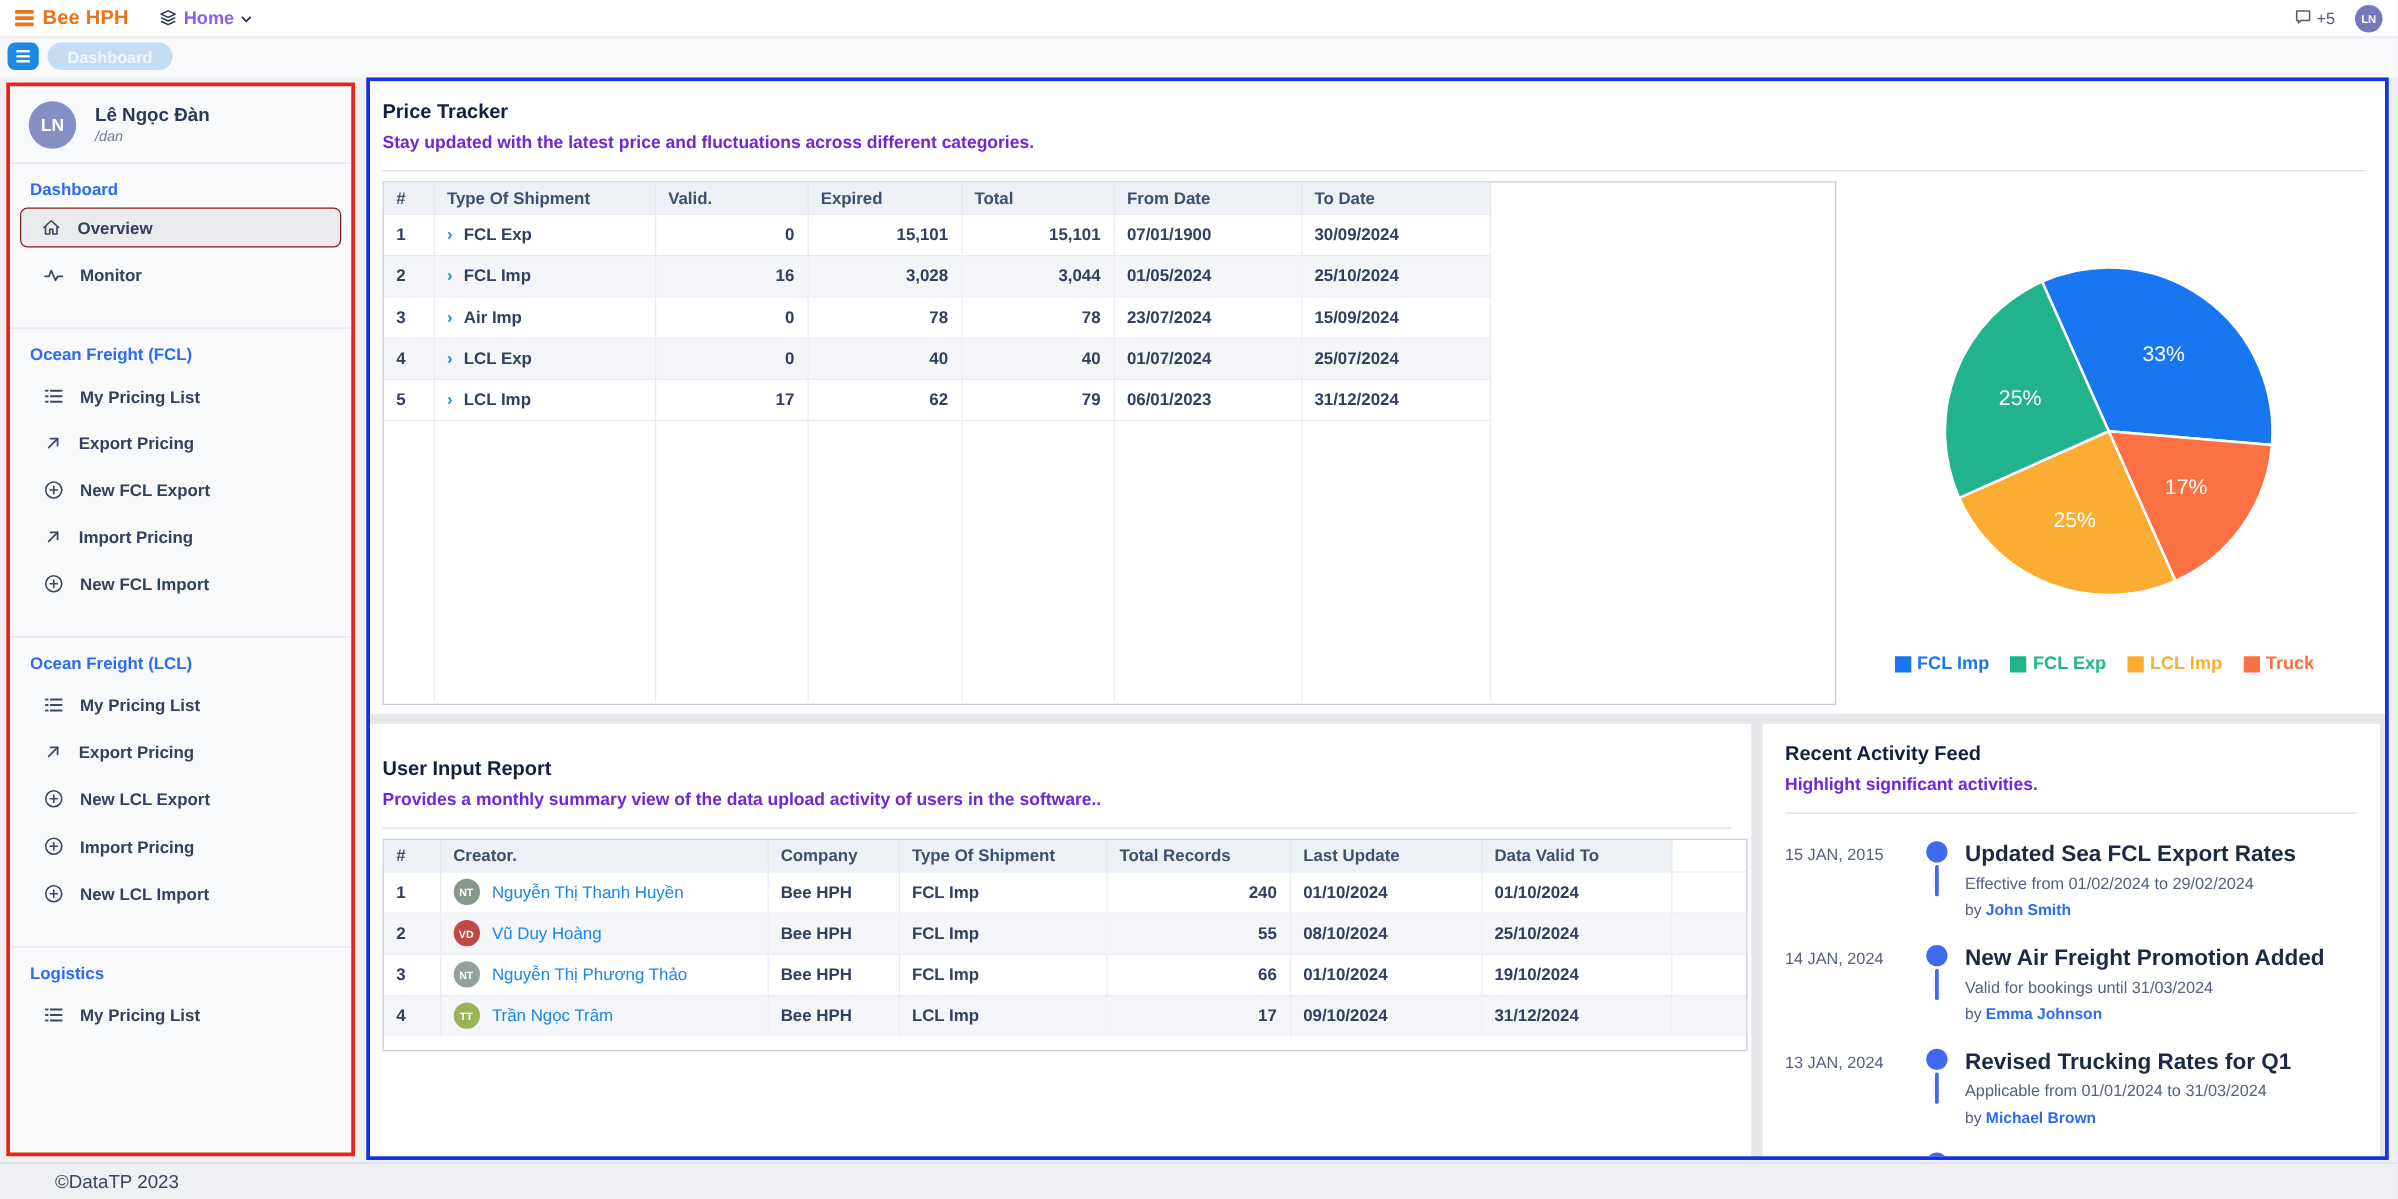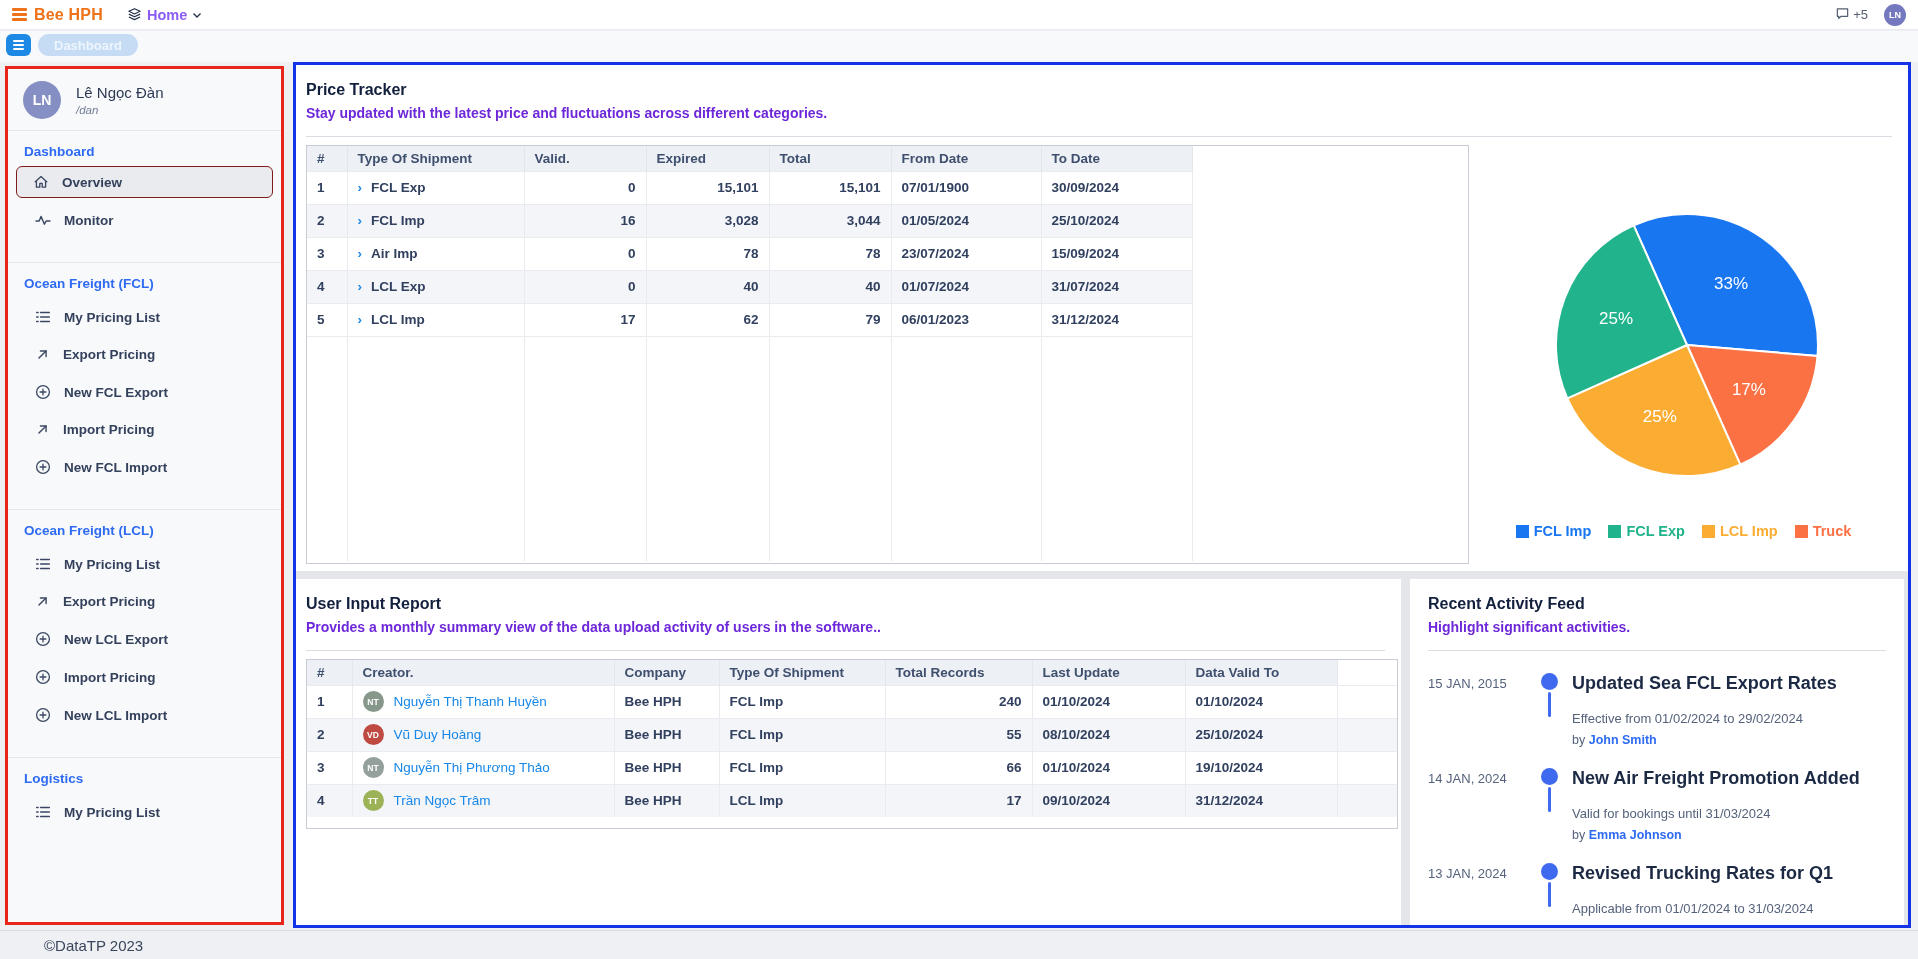--- a/index.html
+++ b/index.html
@@ -23,21 +23,21 @@
   .subbar { position:absolute; top:31px; left:0; width:1918px; height:31px; background:#f8f9fb; }
   .chiprow { position:absolute; top:34px; left:6px; display:flex; align-items:center; gap:7px; }
   .menu-btn { width:25px; height:22px; border-radius:6px; background:#1e88e5; display:flex; flex-direction:column; gap:2px; align-items:center; justify-content:center; cursor:pointer; }
   .menu-btn i { display:block; width:11px; height:2px; background:#fff; border-radius:1px; }
   .chip { height:22px; border-radius:11px; background:#c6dcf4; color:#edf5fd; font-weight:bold; font-size:13px; display:flex; align-items:center; padding:0 16px; }
 
   
   .sidebar { position:absolute; left:5px; top:66px; width:279px; height:859px; background:#f8f9fb; border:3px solid #e8251b; overflow:hidden; }
   .profile { display:flex; align-items:center; gap:15px; padding:12px 14px 11px 15px; }
   .avatar-lg { width:38px; height:38px; border-radius:50%; background:#858fc3; color:#fff; font-weight:bold; font-size:14px; display:flex; align-items:center; justify-content:center; flex:none; }
-  .pname { font-size:15px; font-weight:normal; color:#2c3a54; }
+  .pname { font-size:15px; font-weight:bold; color:#2c3a54; }
   .phandle { font-size:11.5px; font-style:italic; color:#707c93; margin-top:3px; }
   .sdivider { border-top:1px solid #e4e6ea; }
   .ssection { padding:13px 0 23px; }
   .shead { color:#2e6bf2; font-weight:bold; font-size:13.5px; padding:0 16px; margin-bottom:7px; }
   .sitem { display:flex; align-items:center; gap:13px; padding:11px 10px 11px 27px; color:#34415c; font-weight:bold; font-size:13.5px; cursor:pointer; }
   .sicon { display:flex; color:#3b4863; }
   .sicon svg { display:block; }
   .sitem.active { margin:3px 8px; padding:7px 10px 7px 16px; background:#e9ebef; border:1px solid #7f1d1d; border-radius:6px; }
 
   
@@ -56,35 +56,35 @@
   td.num { text-align:right; }
   td .chev { color:#1e88e5; margin-right:9px; font-weight:bold; }
   td.filler, th.filler { background:#fff; border-right:none; }
 
   .pie-svg { position:absolute; left:1255px; top:144px; }
   .legend { position:absolute; left:1100px; top:458px; width:575px; display:flex; justify-content:center; gap:17px; }
   .litem { display:flex; align-items:center; gap:5px; font-size:14.5px; font-weight:bold; }
   .lsq { width:13px; height:13px; flex:none; }
 
   .bottom-row { display:flex; gap:9px; height:346px; flex:none; }
-  .ui-card { width:1105px; padding:16px 16px 0 10px; overflow:hidden; }
+  .ui-card { width:1105px; padding:28px 16px 0 10px; overflow:hidden; }
   .ui-tablewrap { width:1092px; height:170px; border:1px solid #c8ccd4; margin-top:8px; overflow:hidden; }
   .creator-cell { display:flex; align-items:center; gap:10px; }
   .cav { width:21px; height:21px; border-radius:50%; color:#fff; font-size:8.5px; font-weight:bold; display:flex; align-items:center; justify-content:center; flex:none; }
   .clink { color:#1787e8; font-weight:normal; cursor:pointer;text-align:right; }
 
   .af-card { width:494px; padding:16px 18px 0; overflow:hidden; }
   .af-list { margin-top:22px; }
   .af-entry { display:flex; margin-bottom:21px; }
   .af-date { width:98px; flex:none; font-size:13px; color:#55627c; padding-top:3px; }
   .af-time { width:46px; flex:none; display:flex; flex-direction:column; align-items:center; }
   .af-dot { width:17px; height:17px; border-radius:50%; background:#3f6af0; }
   .af-stem { width:3px; height:25px; background:#3f6af0; margin-top:2px; border-radius:2px; }
   .af-title { font-size:18px; font-weight:bold; color:#1c2944; }
-  .af-desc { font-size:13px; color:#55627c; margin-top:17px; }
+  .af-desc { font-size:13px; color:#55627c; margin-top:5px; }
   .af-by { font-size:12.5px; color:#55627c; margin-top:7px; }
   .af-by a { color:#2e6bf2; font-weight:bold; }
 
   .page-footer { position:absolute; left:0; top:930px; width:1918px; height:29px; background:#eef0f3; border-top:1px solid #d9dbdf; display:flex; align-items:center; padding-left:44px; font-size:15px; color:#3a455c; }
 </style>
 </head>
 <body>
 
 <div class="topbar">
   <span class="hb">
@@ -324,21 +324,21 @@
               <td>23/07/2024</td>
               <td>15/09/2024</td>
             </tr>
             <tr class="alt">
               <td>4</td>
               <td><span class="chev">›</span>LCL Exp</td>
               <td class="num">0</td>
               <td class="num">40</td>
               <td class="num">40</td>
               <td>01/07/2024</td>
-              <td>31/07/2024</td>
+              <td>25/07/2024</td>
             </tr>
             <tr class="">
               <td>5</td>
               <td><span class="chev">›</span>LCL Imp</td>
               <td class="num">17</td>
               <td class="num">62</td>
               <td class="num">79</td>
               <td>06/01/2023</td>
               <td>31/12/2024</td>
             </tr>

